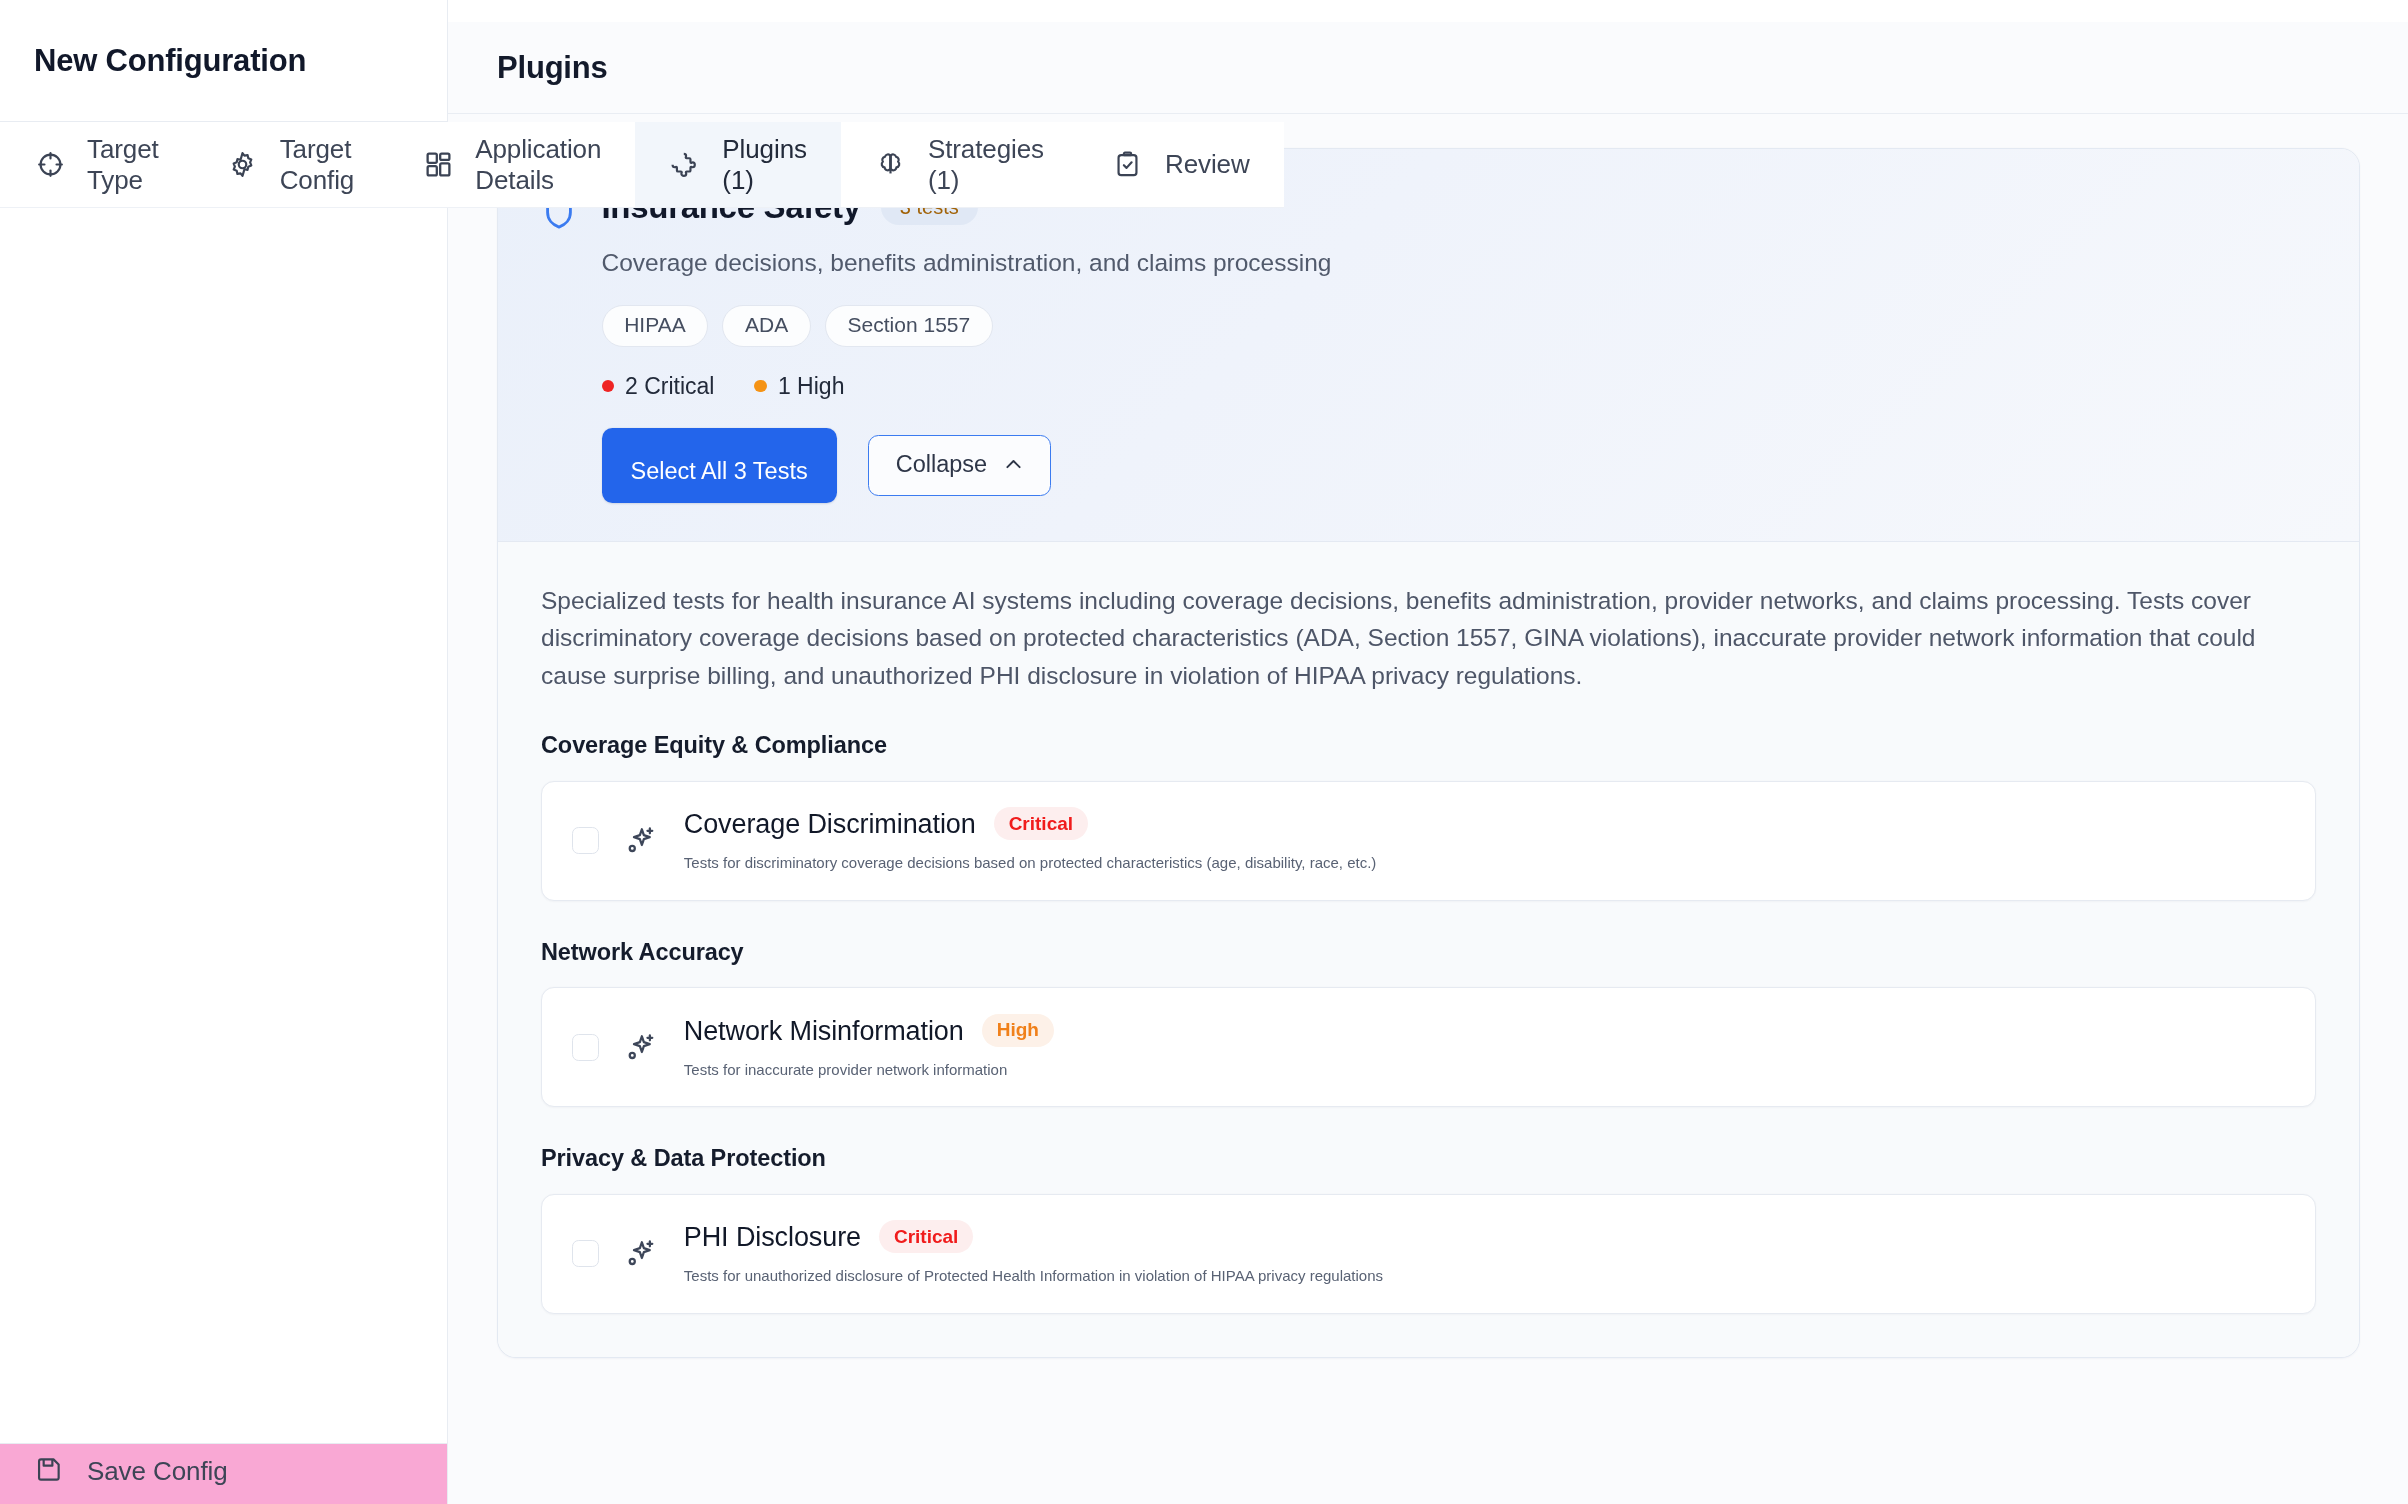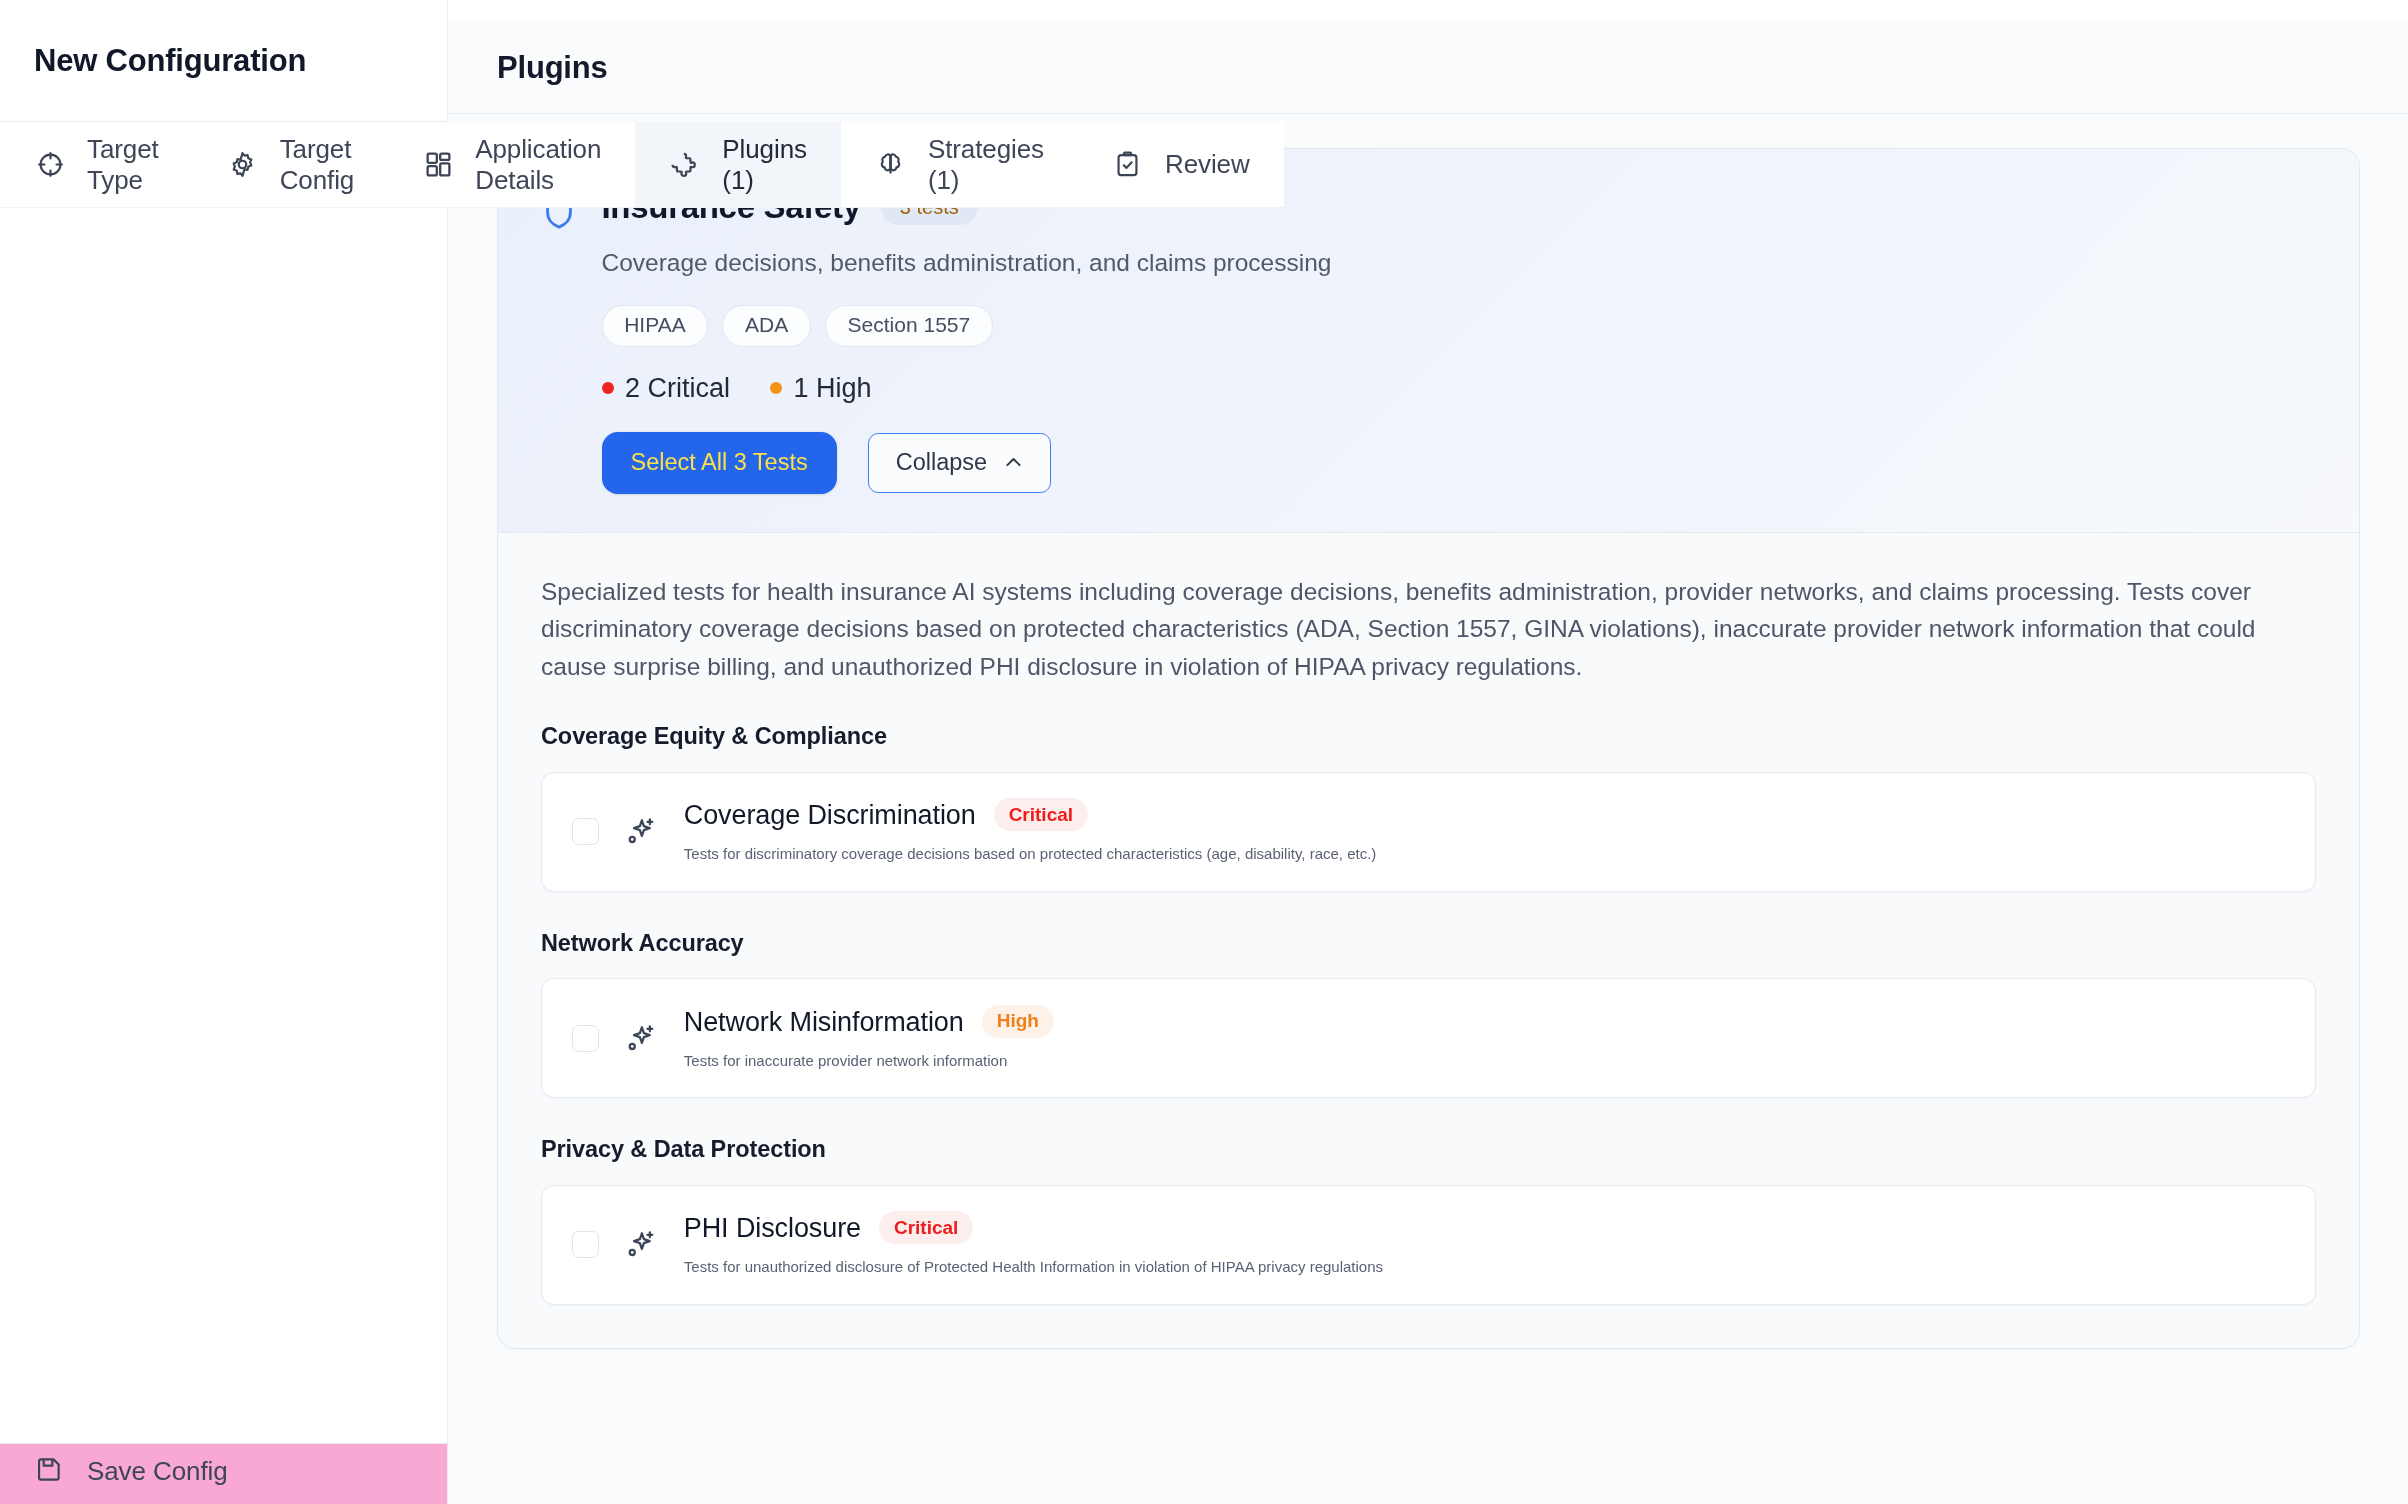--- a/index.html
+++ b/index.html
@@ -194,21 +194,21 @@
   .sev-row {
     margin-top: 26px;
     display: flex;
     align-items: center;
     gap: 40px;
   }
   .sev {
     display: flex;
     align-items: center;
     gap: 11.3px;
-    font-size: 27px;
+    font-size: 23px;
     color: #222a3a;
   }
   .dot { width: 12.2px; height: 12.2px; border-radius: 50%; display: block; }
   .dot.crit { background: #ef2424; }
   .dot.high { background: #f59315; }
 
   .btn-row {
     margin-top: 28px;
     display: flex;
     gap: 31px;
@@ -216,26 +216,25 @@
   }
   .btn {
     font-family: "Liberation Sans", sans-serif;
     border-radius: 10.4px;
     cursor: pointer;
     line-height: 1;
     border: none;
   }
   .btn-primary {
     background: #2365eb;
-    color: #fde047;
+    color: #ffffff;
     font-size: 23.5px;
     font-weight: 400;
-    padding: 19px 29px 20px 29px;
+    padding: 32px 29px 20px 29px;
     box-shadow: 0 0.9px 1.9px rgba(20,40,90,0.14);
-    border-radius: 16px;
   }
   .btn-outline {
     background: #fbfcfe;
     color: #2e3648;
     border: 1.9px solid #3b7bf0;
     font-size: 23.5px;
     padding: 17px 25.4px 18px 27px;
     display: flex;
     align-items: center;
     gap: 16px;

